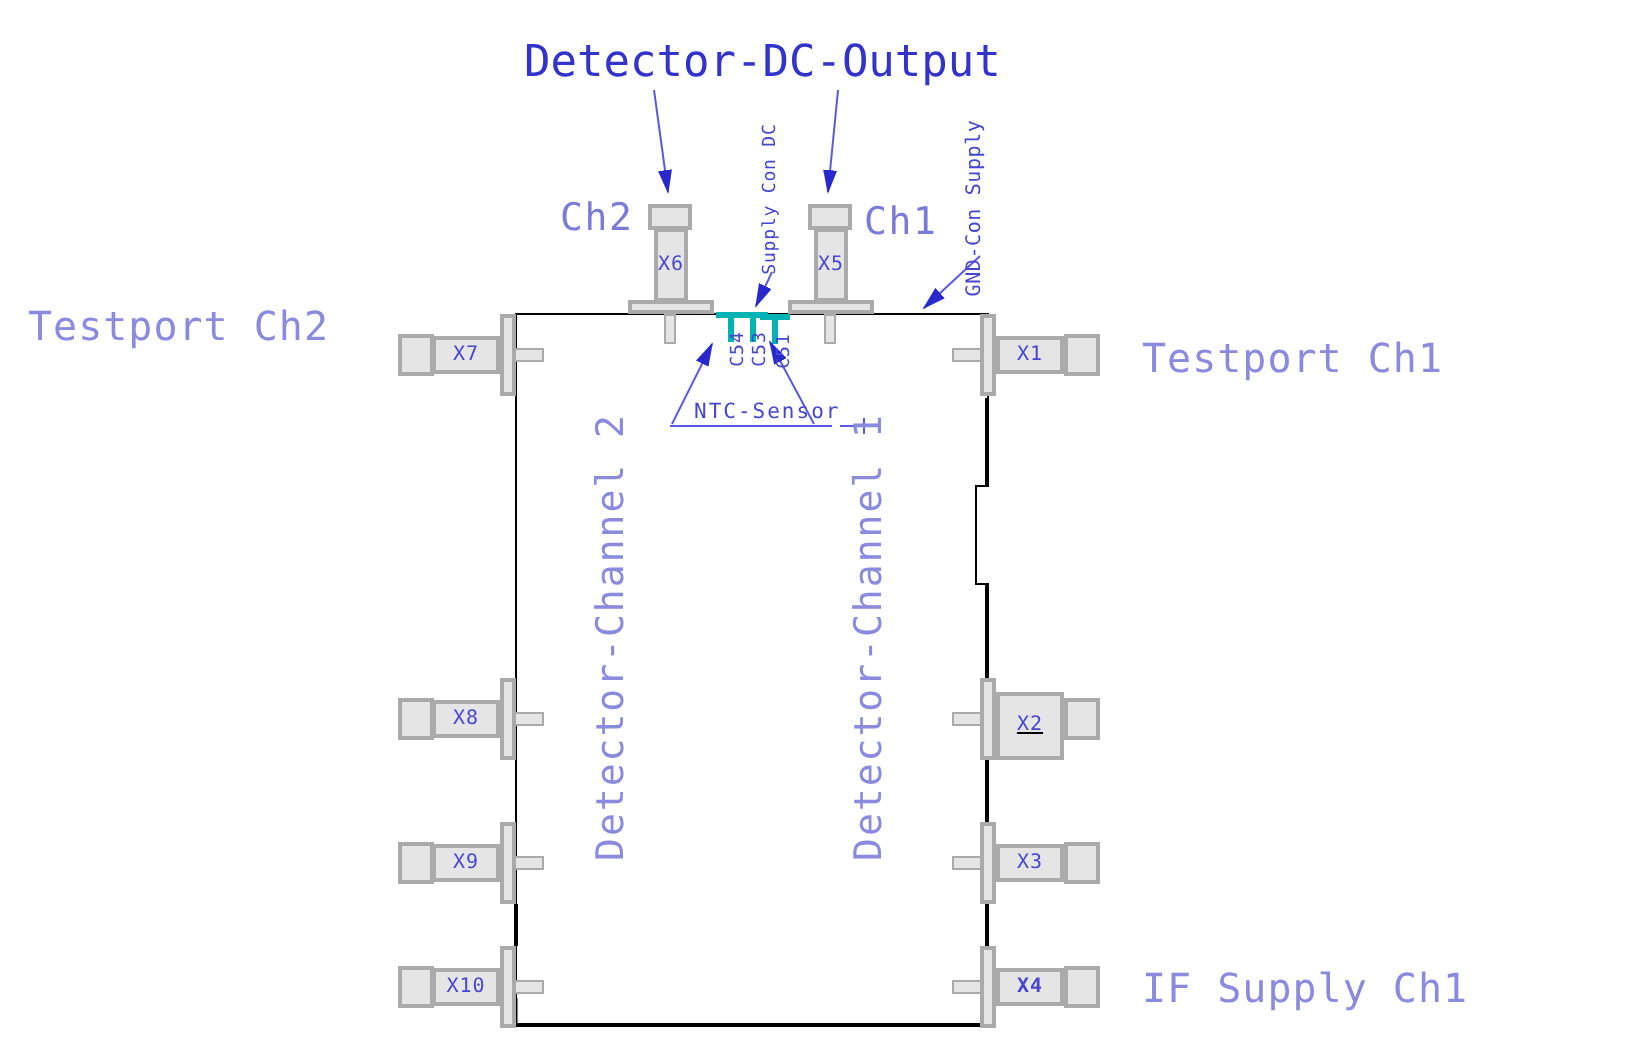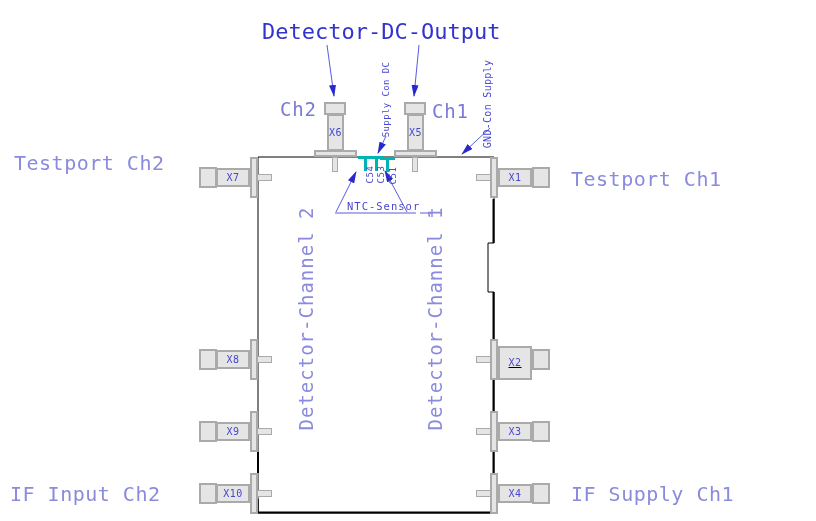--- a/index.html
+++ b/index.html
@@ -99,21 +99,20 @@
   <div class="txt vtext vcap" style="left:357px;top:170px;">C54</div>
   <div class="txt vtext vcap" style="left:368px;top:170px;">C53</div>
   <div class="txt vtext vcap" style="left:380px;top:171px;">C51</div>
 
   <div class="txt ntc" style="left:347px;top:201px;">NTC-Sensor</div>
 
   <div class="txt vtext vchan" style="left:190px;top:309px;">Detector-Channel 2</div>
   <div class="txt vtext vchan" style="left:319px;top:309px;">Detector-Channel 1</div>
 
   <div class="txt biglabel" style="left:14px;top:153px;">Testport Ch2</div>
-  <div class="txt biglabel" style="left:10px;top:484px;">IF Input Ch2</div>
 
   <div class="txt biglabel" style="left:571px;top:169px;">Testport Ch1</div>
   <div class="txt biglabel" style="left:571px;top:484px;">IF Supply Ch1</div>
 
   <div>
     <div class="cap" style="left:324px;top:102px;width:22px;height:13px;"></div>
     <div class="cbody" style="left:327px;top:114px;width:17px;height:37px;">
       <span>X6</span>
       </div>
     <div class="flange" style="left:314px;top:150px;width:43px;height:7px;"></div>
@@ -181,19 +180,19 @@
     <div class="pin" style="left:476px;top:428px;width:15px;height:7px;"></div>
     <div class="flange" style="left:490px;top:411px;width:8px;height:41px;"></div>
     <div class="cbody" style="left:498px;top:422px;width:34px;height:19px;">
       <span>X3</span>
       </div>
     <div class="cap" style="left:532px;top:421px;width:18px;height:21px;"></div>
   </div>
   <div>
     <div class="pin" style="left:476px;top:490px;width:15px;height:7px;"></div>
     <div class="flange" style="left:490px;top:473px;width:8px;height:41px;"></div>
-    <div class="cbody" style="left:498px;top:484px;width:34px;height:19px;">
+    <div class="cbody" style="left:498px;top:484px;width:34px;height:19px;font-weight:bold;">
       <span>X4</span>
       </div>
     <div class="cap" style="left:532px;top:483px;width:18px;height:21px;"></div>
   </div>
 
 </div>
 
 </body></html>

